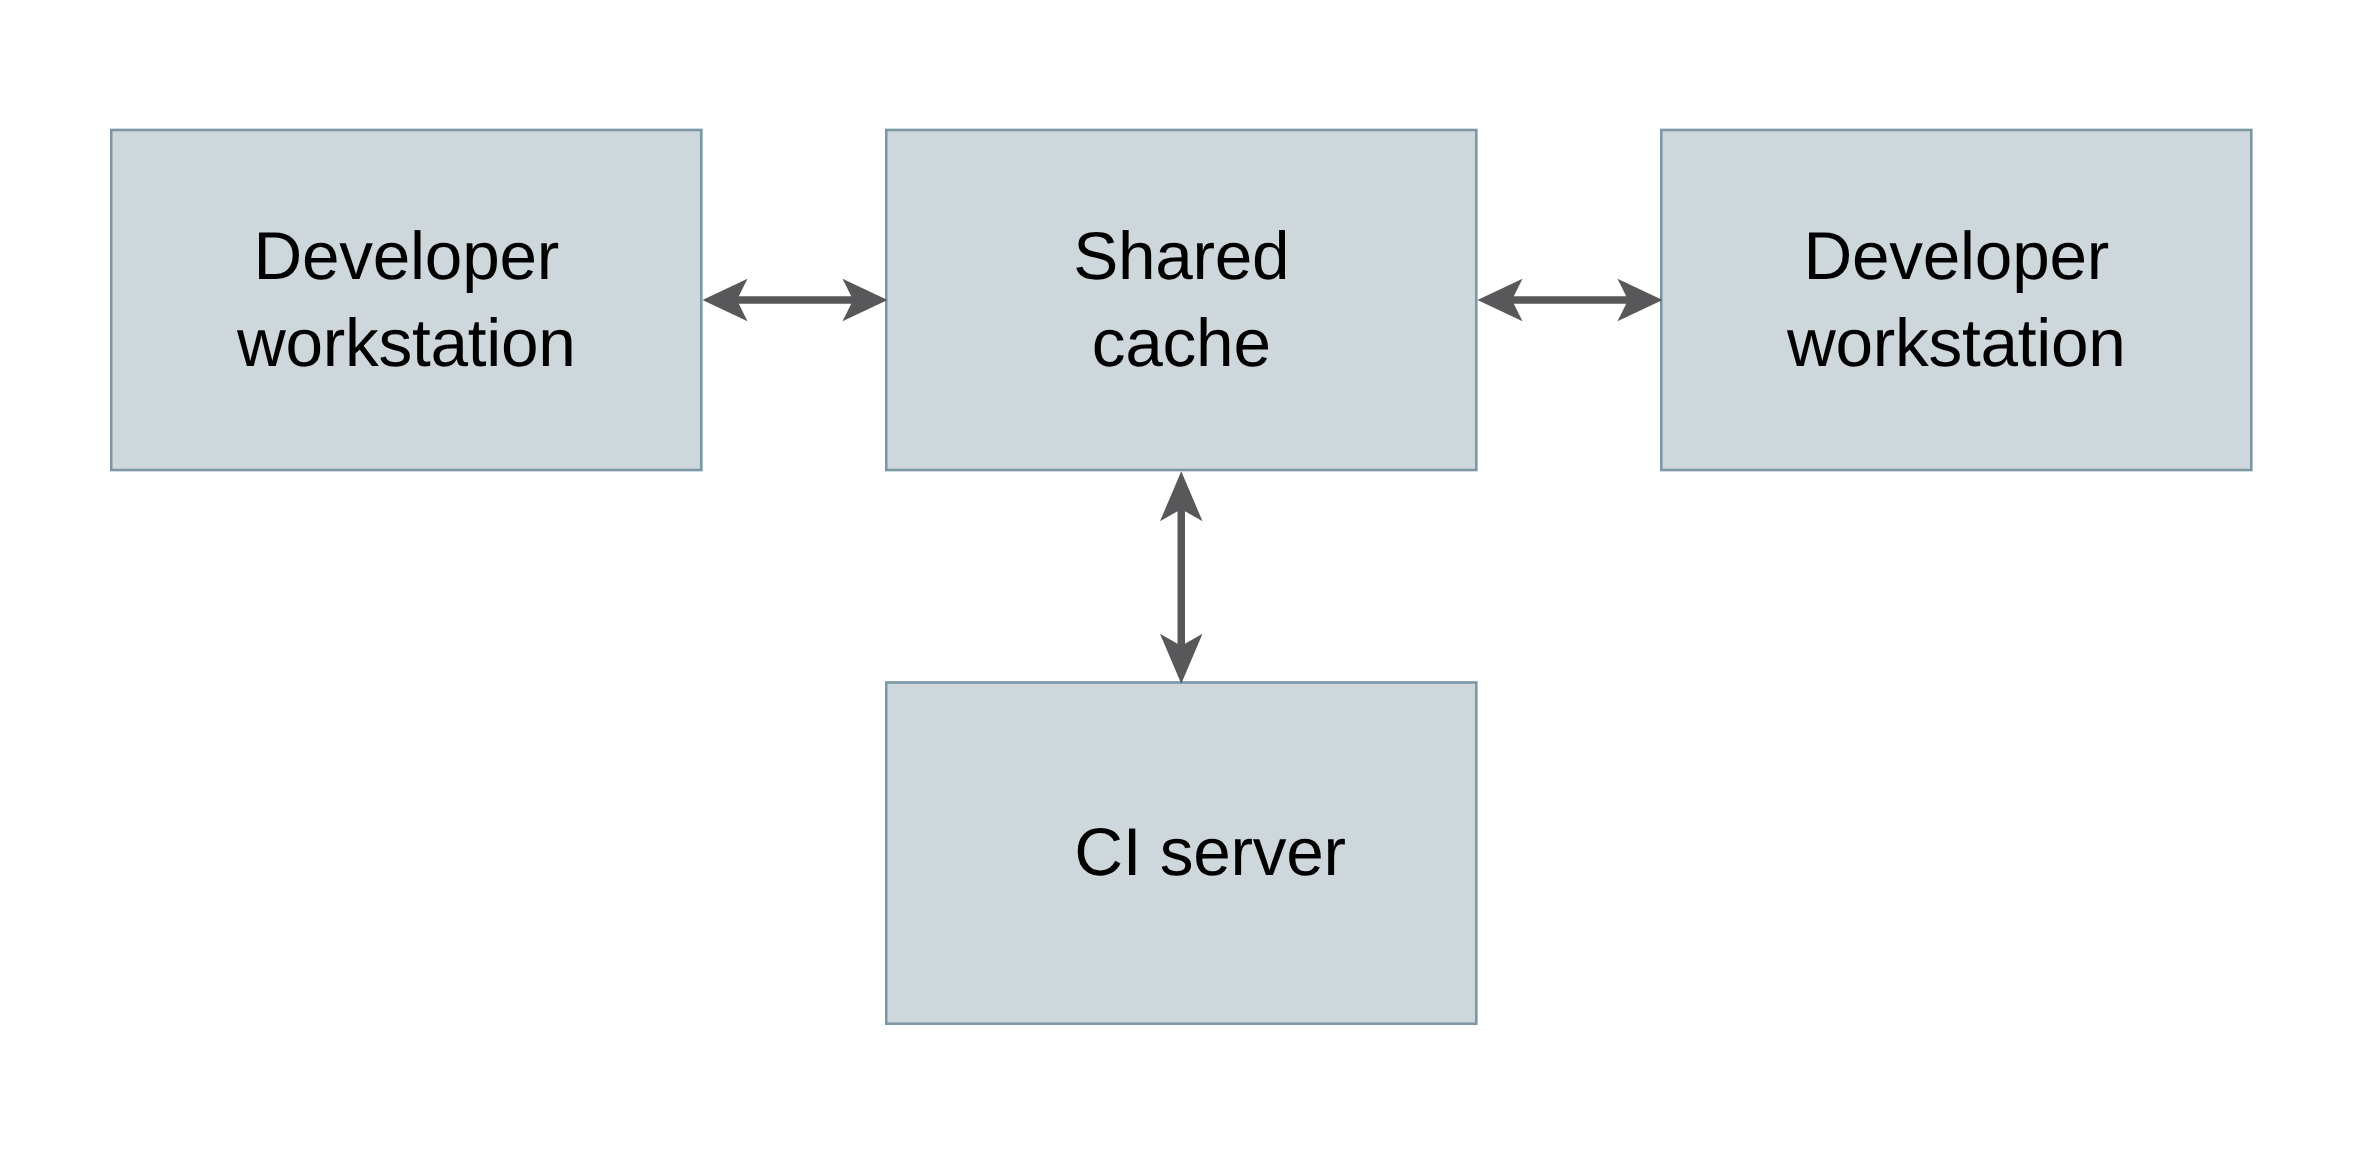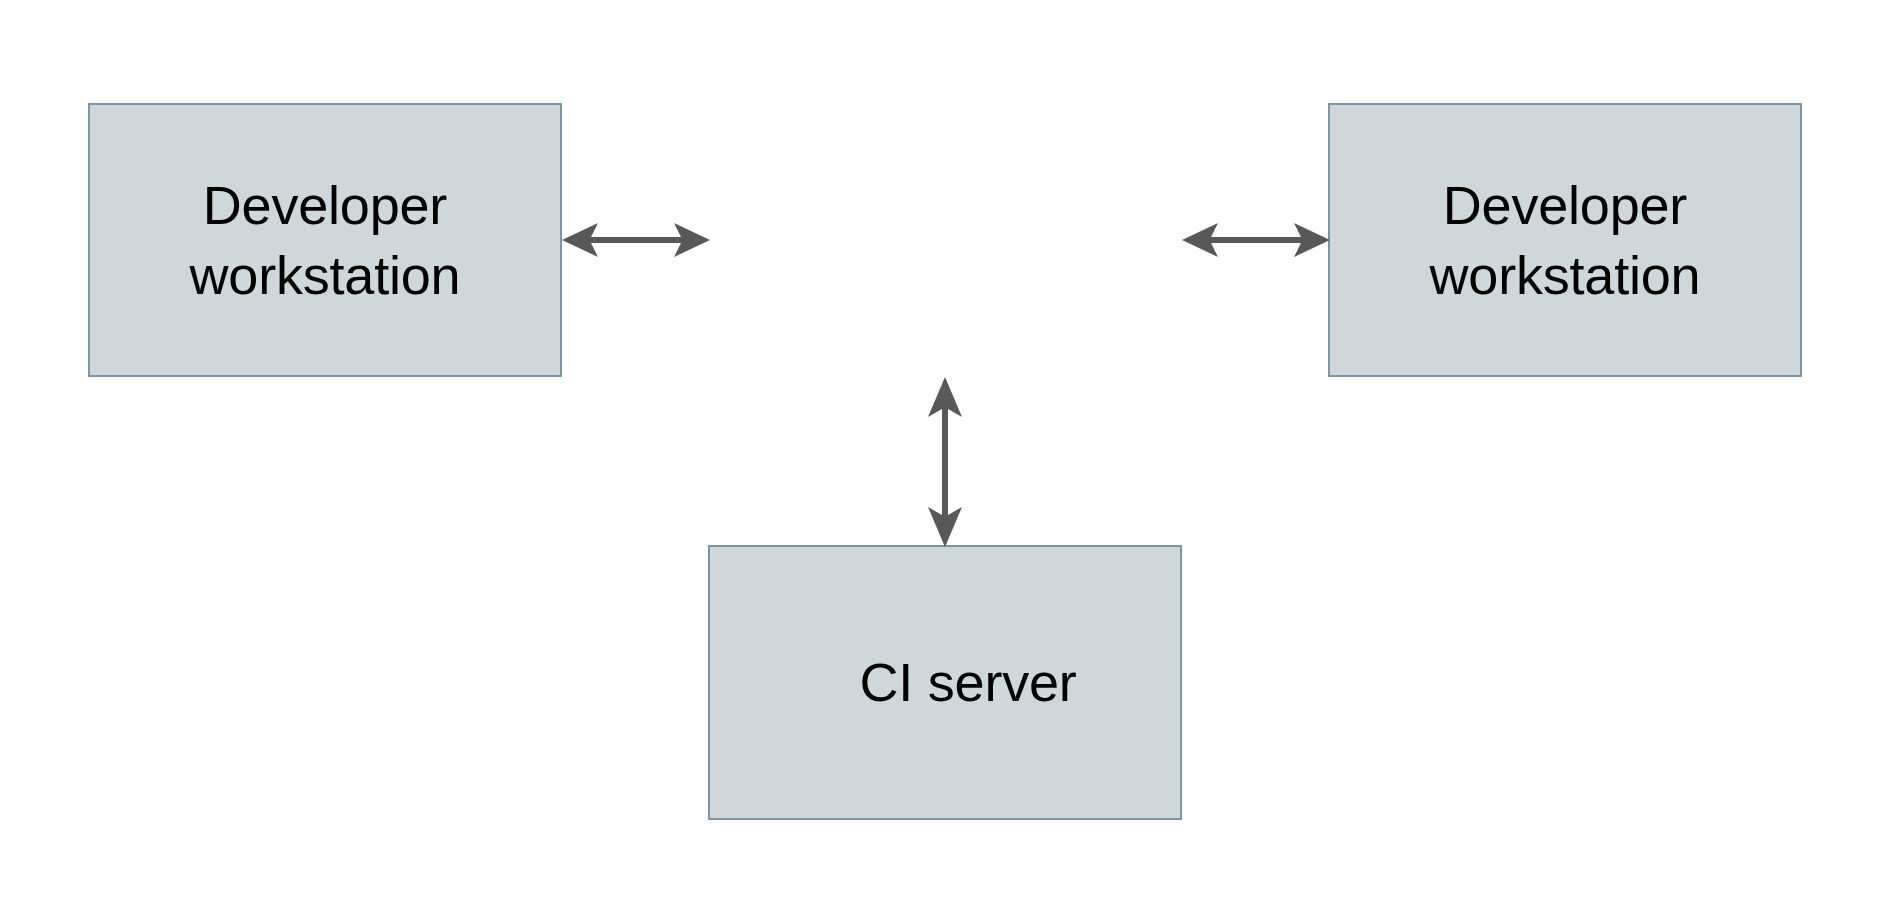--- a/index.html
+++ b/index.html
@@ -54,20 +54,24 @@
 </head>
 <body>
 
 <div id="diagram-canvas">
 
   <div class="node-box" id="node-dev-left">
     <span class="node-label">Developer
 workstation</span>
   </div>
 
+  <div class="node-box" id="node-cache">
+    <span class="node-label">Shared
+cache</span>
+  </div>
 
   <div class="node-box" id="node-dev-right">
     <span class="node-label">Developer
 workstation</span>
   </div>
 
   <div class="node-box" id="node-ci">
     <span class="node-label">CI server</span>
   </div>
 

